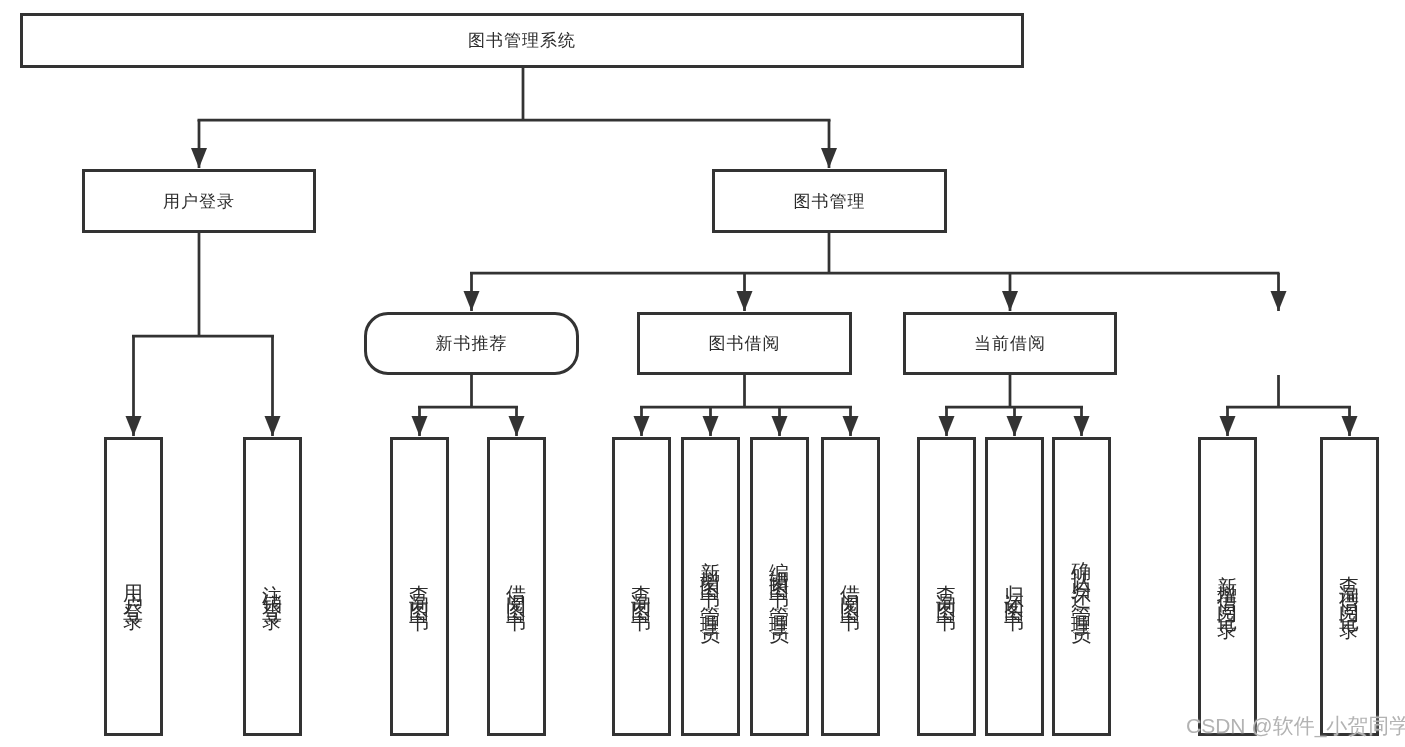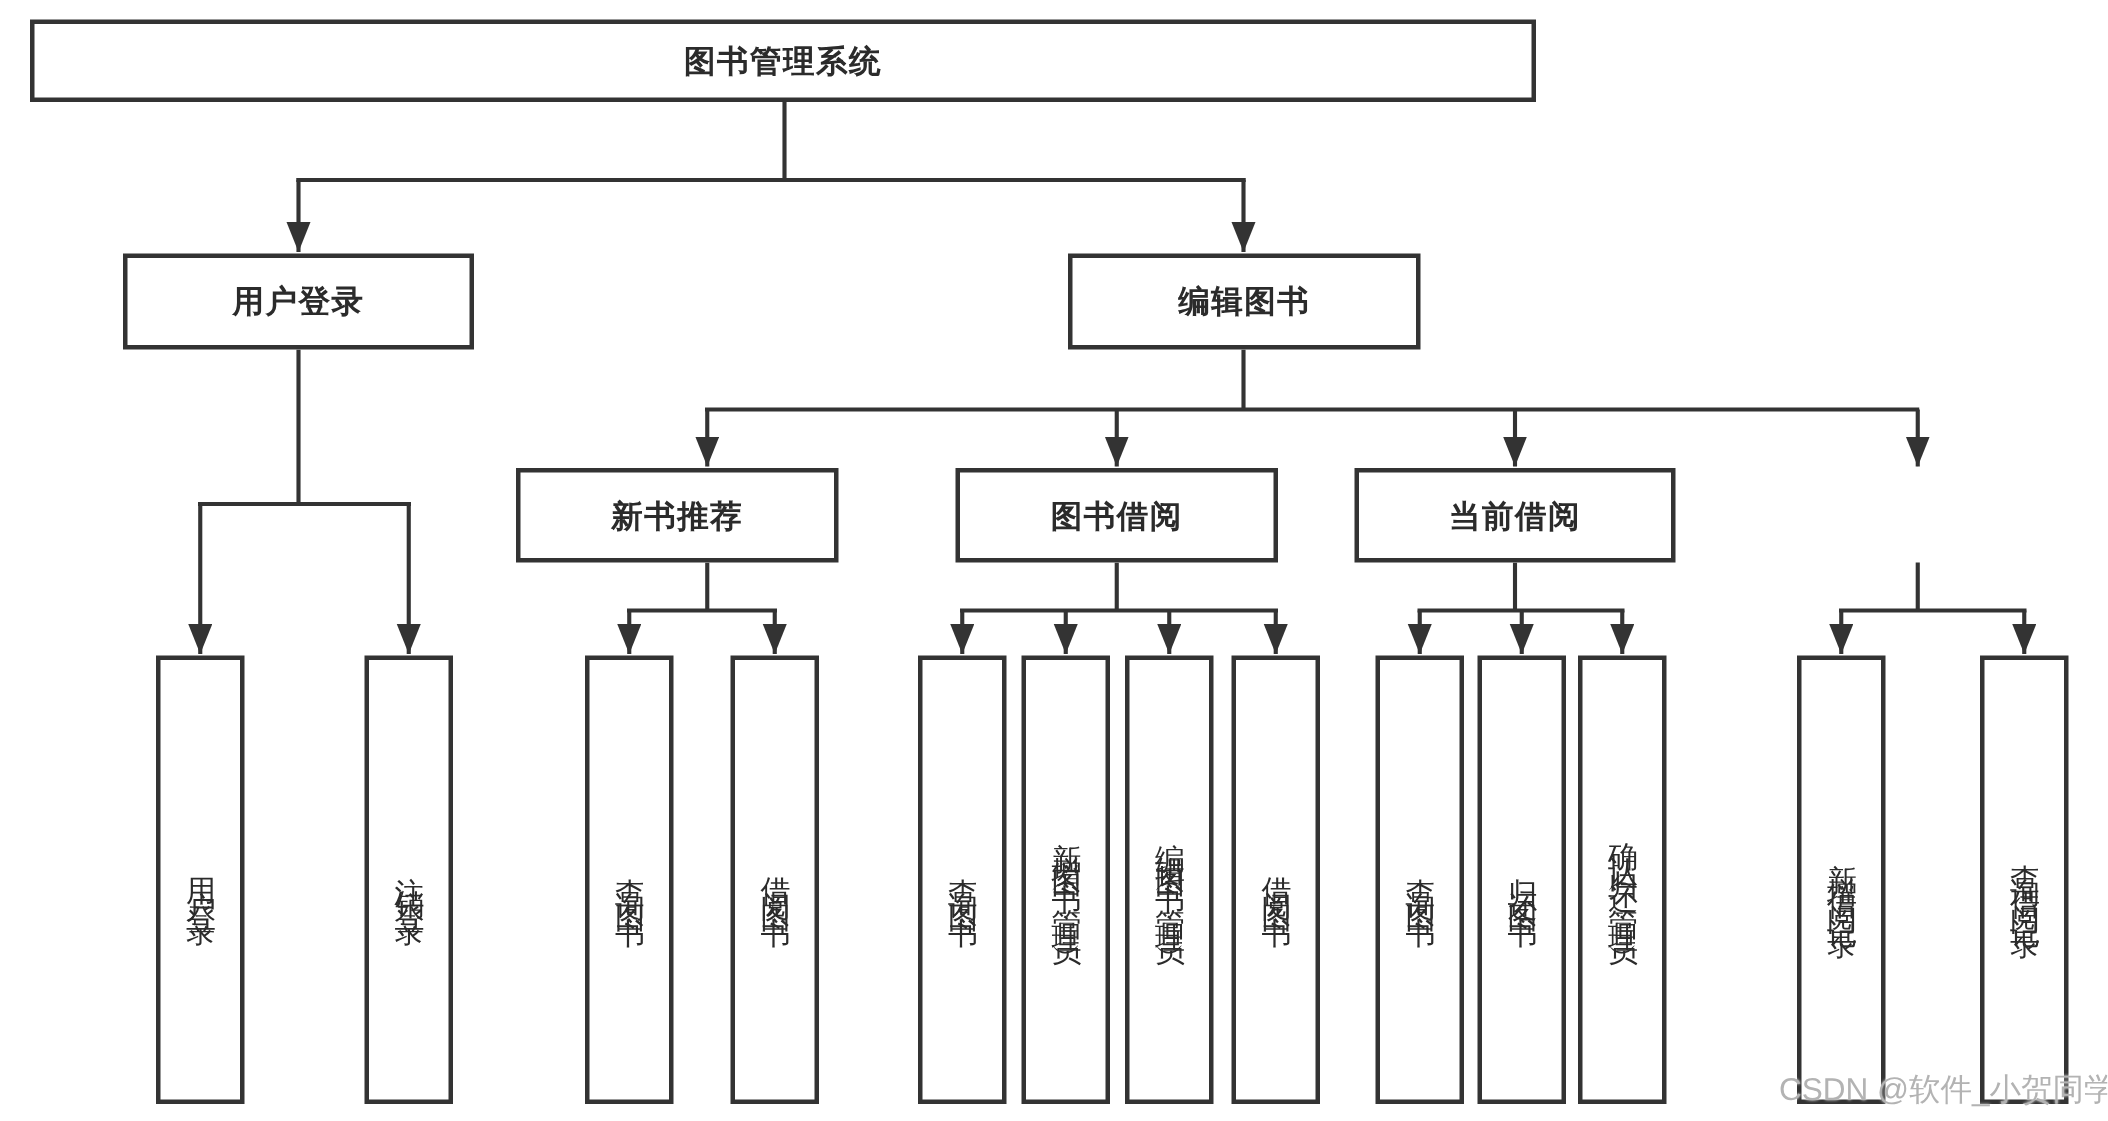--- a/index.html
+++ b/index.html
@@ -28,24 +28,23 @@
     position: absolute;
     box-sizing: border-box;
     border: 3px solid var(--line, #333333);
     background: #ffffff;
     display: flex;
     align-items: center;
     justify-content: center;
     color: var(--text, #2b2b2b);
   }
   .node .h-label {
-    font-size: 21px;
+    font-size: 17px;
     letter-spacing: 1px;
     white-space: nowrap;
-    font-weight: bold;
   }
   .node.leaf {
     top: 437px;
     width: 59px;
     height: 299px;
   }
   .node.leaf .v-label {
     writing-mode: vertical-rl;
     text-orientation: mixed;
     font-size: 20px;
@@ -132,24 +131,24 @@
   </svg>
 
   <div class="node" style="left:20px; top:13px; width:1004px; height:55px;">
     <span class="h-label">图书管理系统</span>
   </div>
 
   <div class="node" style="left:82px; top:169px; width:234px; height:64px;">
     <span class="h-label">用户登录</span>
   </div>
   <div class="node" style="left:712px; top:169px; width:235px; height:64px;">
-    <span class="h-label">编辑图书</span>
-  </div>
-
-  <div class="node" style="left:344px; top:312px; width:215px; height:63px;">
+    <span class="h-label">图书管理</span>
+  </div>
+
+  <div class="node" style="left:364px; top:312px; width:215px; height:63px;border-radius:24px;">
     <span class="h-label">新书推荐</span>
   </div>
   <div class="node" style="left:637px; top:312px; width:215px; height:63px;">
     <span class="h-label">图书借阅</span>
   </div>
   <div class="node" style="left:903px; top:312px; width:214px; height:63px;">
     <span class="h-label">当前借阅</span>
   </div>
 
   <div class="node leaf" style="left:104px;">

